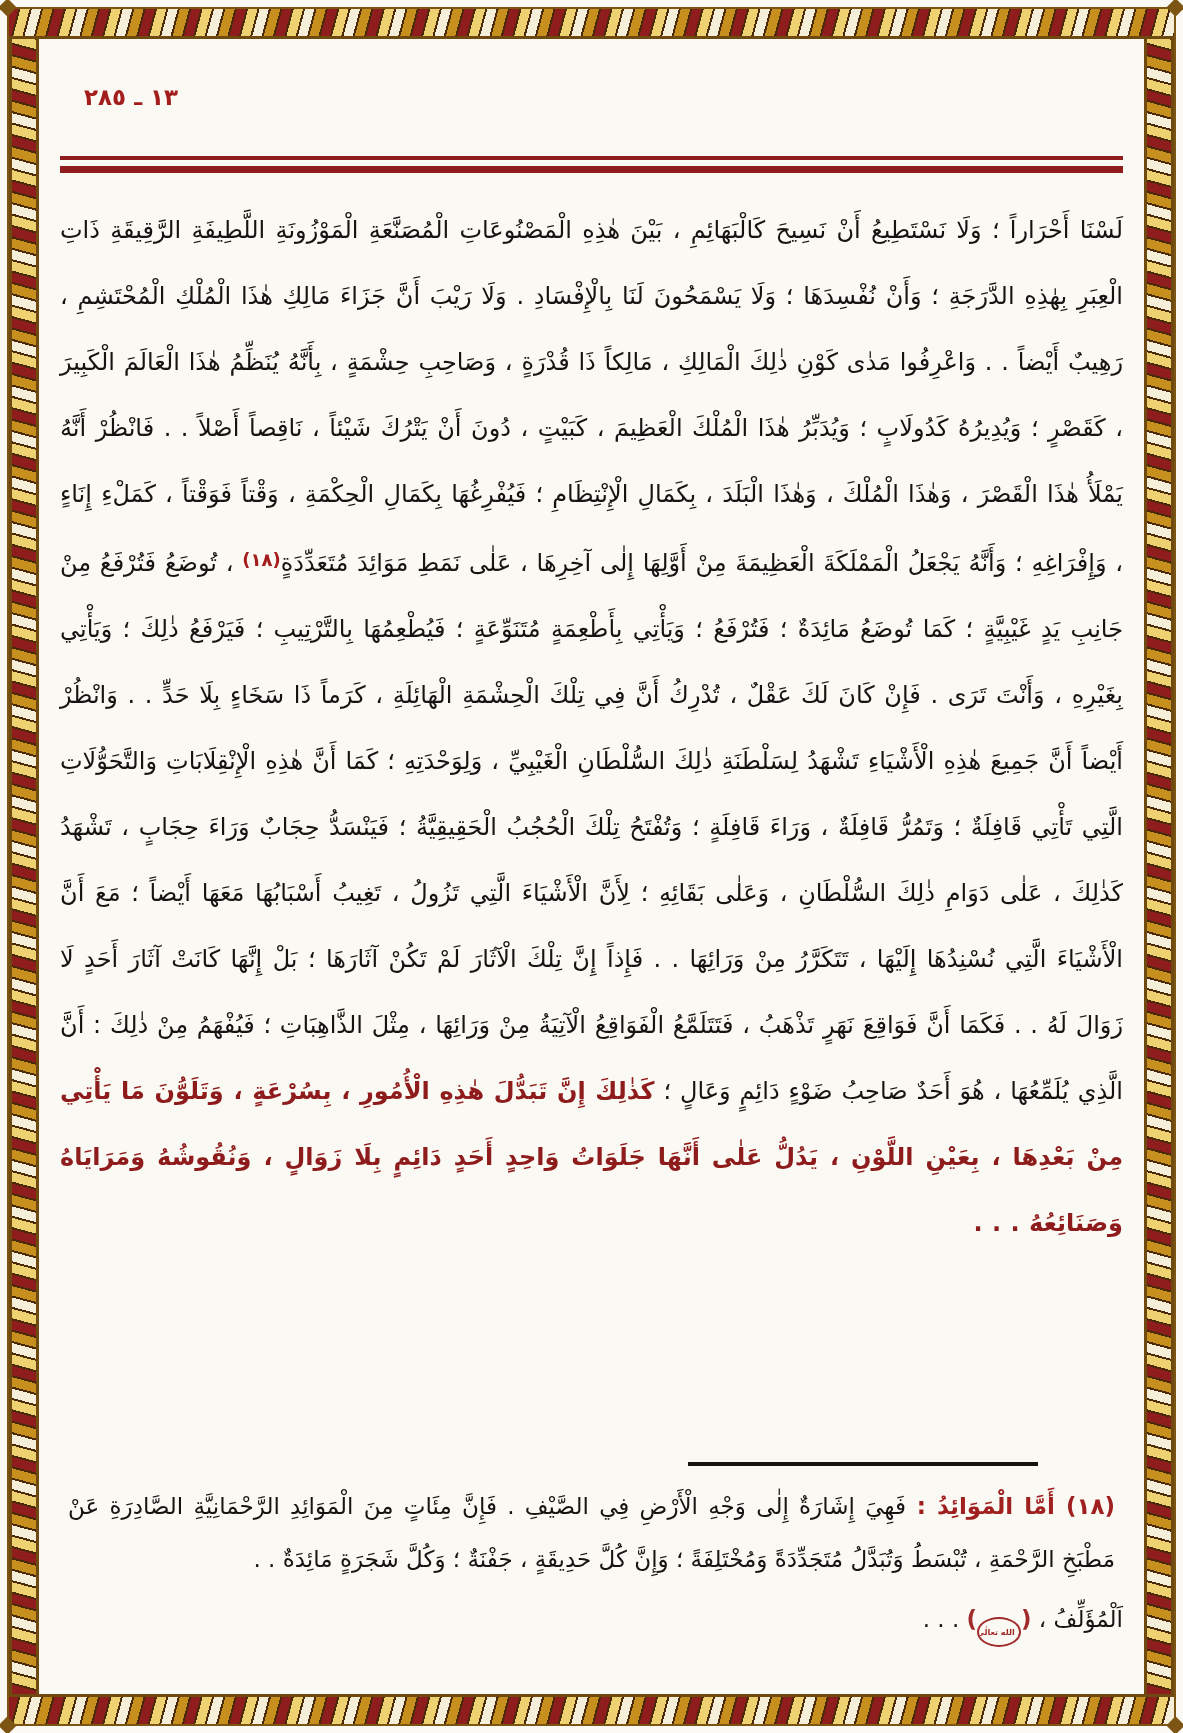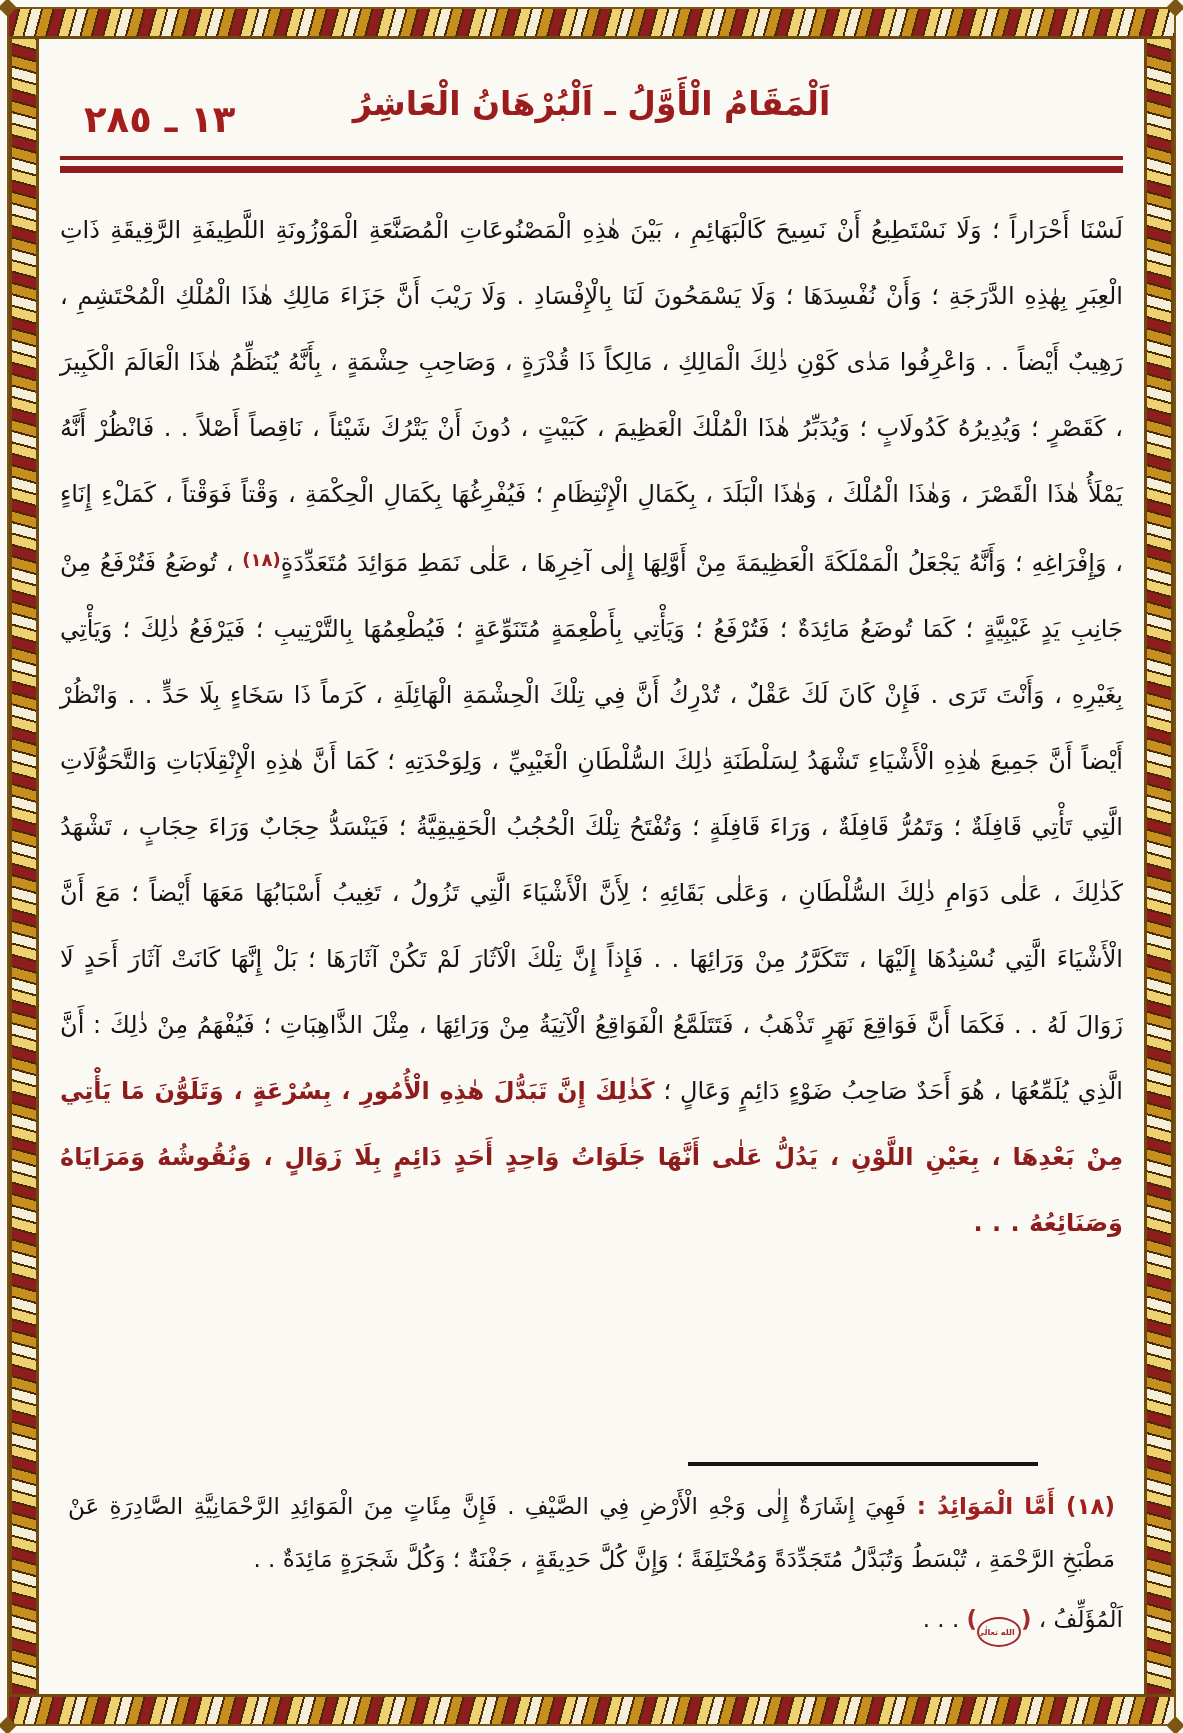--- a/index.html
+++ b/index.html
@@ -76,23 +76,23 @@
   }
   .page-title {
     text-align: center;
     font-size: 33px;
     font-weight: bold;
     color: #9b1c1c;
     letter-spacing: 1px;
   }
   .page-ref {
     position: absolute;
-    top: 14px;
+    top: 0;
     left: 24px;
-    font-size: 37px;
+    font-size: 23px;
     font-weight: bold;
     color: #a31d1d;
   }
   .header-rule {
     margin-top: 16px;
     height: 6px;
     border-top: 4px solid #8f1d1d;
     border-bottom: 7px solid #8f1d1d;
   }
 
@@ -181,21 +181,20 @@
     <div class="strip v right"></div>
     <div class="finial tl"></div>
     <div class="finial tr"></div>
     <div class="finial bl"></div>
     <div class="finial br"></div>
   </div>
 
   <div class="content">
 
     <div class="header">
-      <div class="page-title">اَلْمَقَامُ الْأَوَّلُ ـ اَلْبُرْهَانُ الْعَاشِرُ</div>
       <div class="page-ref">١٣ ـ ٢٨٥</div>
     </div>
     <div class="header-rule"></div>
 
     <div class="body-text"><span class="seg-normal">لَسْنَا أَحْرَاراً ؛ وَلَا نَسْتَطِيعُ أَنْ نَسِيحَ كَالْبَهَائِمِ ، بَيْنَ هٰذِهِ الْمَصْنُوعَاتِ الْمُصَنَّعَةِ الْمَوْزُونَةِ اللَّطِيفَةِ الرَّقِيقَةِ ذَاتِ الْعِبَرِ بِهٰذِهِ الدَّرَجَةِ ؛ وَأَنْ نُفْسِدَهَا ؛ وَلَا يَسْمَحُونَ لَنَا بِالْإِفْسَادِ . وَلَا رَيْبَ أَنَّ جَزَاءَ مَالِكِ هٰذَا الْمُلْكِ الْمُحْتَشِمِ ، رَهِيبٌ أَيْضاً . . وَاعْرِفُوا مَدٰى كَوْنِ ذٰلِكَ الْمَالِكِ ، مَالِكاً ذَا قُدْرَةٍ ، وَصَاحِبِ حِشْمَةٍ ، بِأَنَّهُ يُنَظِّمُ هٰذَا الْعَالَمَ الْكَبِيرَ ، كَقَصْرٍ ؛ وَيُدِيرُهُ كَدُولَابٍ ؛ وَيُدَبِّرُ هٰذَا الْمُلْكَ الْعَظِيمَ ، كَبَيْتٍ ، دُونَ أَنْ يَتْرُكَ شَيْئاً ، نَاقِصاً أَصْلاً . . فَانْظُرْ أَنَّهُ يَمْلَأُ هٰذَا الْقَصْرَ ، وَهٰذَا الْمُلْكَ ، وَهٰذَا الْبَلَدَ ، بِكَمَالِ الْإِنْتِظَامِ ؛ فَيُفْرِغُهَا بِكَمَالِ الْحِكْمَةِ ، وَقْتاً فَوَقْتاً ، كَمَلْءِ إِنَاءٍ ، وَإِفْرَاغِهِ ؛ وَأَنَّهُ يَجْعَلُ الْمَمْلَكَةَ الْعَظِيمَةَ مِنْ أَوَّلِهَا إِلٰى آخِرِهَا ، عَلٰى نَمَطِ مَوَائِدَ مُتَعَدِّدَةٍ</span><span class="seg-marker">(١٨)</span><span class="seg-normal"> ، تُوضَعُ فَتُرْفَعُ مِنْ جَانِبِ يَدٍ غَيْبِيَّةٍ ؛ كَمَا تُوضَعُ مَائِدَةٌ ؛ فَتُرْفَعُ ؛ وَيَأْتِي بِأَطْعِمَةٍ مُتَنَوِّعَةٍ ؛ فَيُطْعِمُهَا بِالتَّرْتِيبِ ؛ فَيَرْفَعُ ذٰلِكَ ؛ وَيَأْتِي بِغَيْرِهِ ، وَأَنْتَ تَرَى . فَإِنْ كَانَ لَكَ عَقْلٌ ، تُدْرِكُ أَنَّ فِي تِلْكَ الْحِشْمَةِ الْهَائِلَةِ ، كَرَماً ذَا سَخَاءٍ بِلَا حَدٍّ . . وَانْظُرْ أَيْضاً أَنَّ جَمِيعَ هٰذِهِ الْأَشْيَاءِ تَشْهَدُ لِسَلْطَنَةِ ذٰلِكَ السُّلْطَانِ الْغَيْبِيِّ ، وَلِوَحْدَتِهِ ؛ كَمَا أَنَّ هٰذِهِ الْإِنْقِلَابَاتِ وَالتَّحَوُّلَاتِ الَّتِي تَأْتِي قَافِلَةٌ ؛ وَتَمُرُّ قَافِلَةٌ ، وَرَاءَ قَافِلَةٍ ؛ وَتُفْتَحُ تِلْكَ الْحُجُبُ الْحَقِيقِيَّةُ ؛ فَيَنْسَدُّ حِجَابٌ وَرَاءَ حِجَابٍ ، تَشْهَدُ كَذٰلِكَ ، عَلٰى دَوَامِ ذٰلِكَ السُّلْطَانِ ، وَعَلٰى بَقَائِهِ ؛ لِأَنَّ الْأَشْيَاءَ الَّتِي تَزُولُ ، تَغِيبُ أَسْبَابُهَا مَعَهَا أَيْضاً ؛ مَعَ أَنَّ الْأَشْيَاءَ الَّتِي نُسْنِدُهَا إِلَيْهَا ، تَتَكَرَّرُ مِنْ وَرَائِهَا . . فَإِذاً إِنَّ تِلْكَ الْآثَارَ لَمْ تَكُنْ آثَارَهَا ؛ بَلْ إِنَّهَا كَانَتْ آثَارَ أَحَدٍ لَا زَوَالَ لَهُ . . فَكَمَا أَنَّ فَوَاقِعَ نَهَرٍ تَذْهَبُ ، فَتَتَلَمَّعُ الْفَوَاقِعُ الْآتِيَةُ مِنْ وَرَائِهَا ، مِثْلَ الذَّاهِبَاتِ ؛ فَيُفْهَمُ مِنْ ذٰلِكَ : أَنَّ الَّذِي يُلَمِّعُهَا ، هُوَ أَحَدٌ صَاحِبُ ضَوْءٍ دَائِمٍ وَعَالٍ ؛ </span><span class="seg-emphasis">كَذٰلِكَ إِنَّ تَبَدُّلَ هٰذِهِ الْأُمُورِ ، بِسُرْعَةٍ ، وَتَلَوُّنَ مَا يَأْتِي مِنْ بَعْدِهَا ، بِعَيْنِ اللَّوْنِ ، يَدُلُّ عَلٰى أَنَّهَا جَلَوَاتُ وَاحِدٍ أَحَدٍ دَائِمٍ بِلَا زَوَالٍ ، وَنُقُوشُهُ وَمَرَايَاهُ وَصَنَائِعُهُ . . .</span></div>
 
     <div class="footnote">
       <div class="footnote-divider"></div>
       <p class="footnote-body">
         <span class="footnote-label">(١٨) أَمَّا الْمَوَائِدُ : </span><span>فَهِيَ إِشَارَةٌ إِلٰى وَجْهِ الْأَرْضِ فِي الصَّيْفِ . فَإِنَّ مِئَاتٍ مِنَ الْمَوَائِدِ الرَّحْمَانِيَّةِ الصَّادِرَةِ عَنْ مَطْبَخِ الرَّحْمَةِ ، تُبْسَطُ وَتُبَدَّلُ مُتَجَدِّدَةً وَمُخْتَلِفَةً ؛ وَإِنَّ كُلَّ حَدِيقَةٍ ، جَفْنَةٌ ؛ وَكُلَّ شَجَرَةٍ مَائِدَةٌ . .</span>

